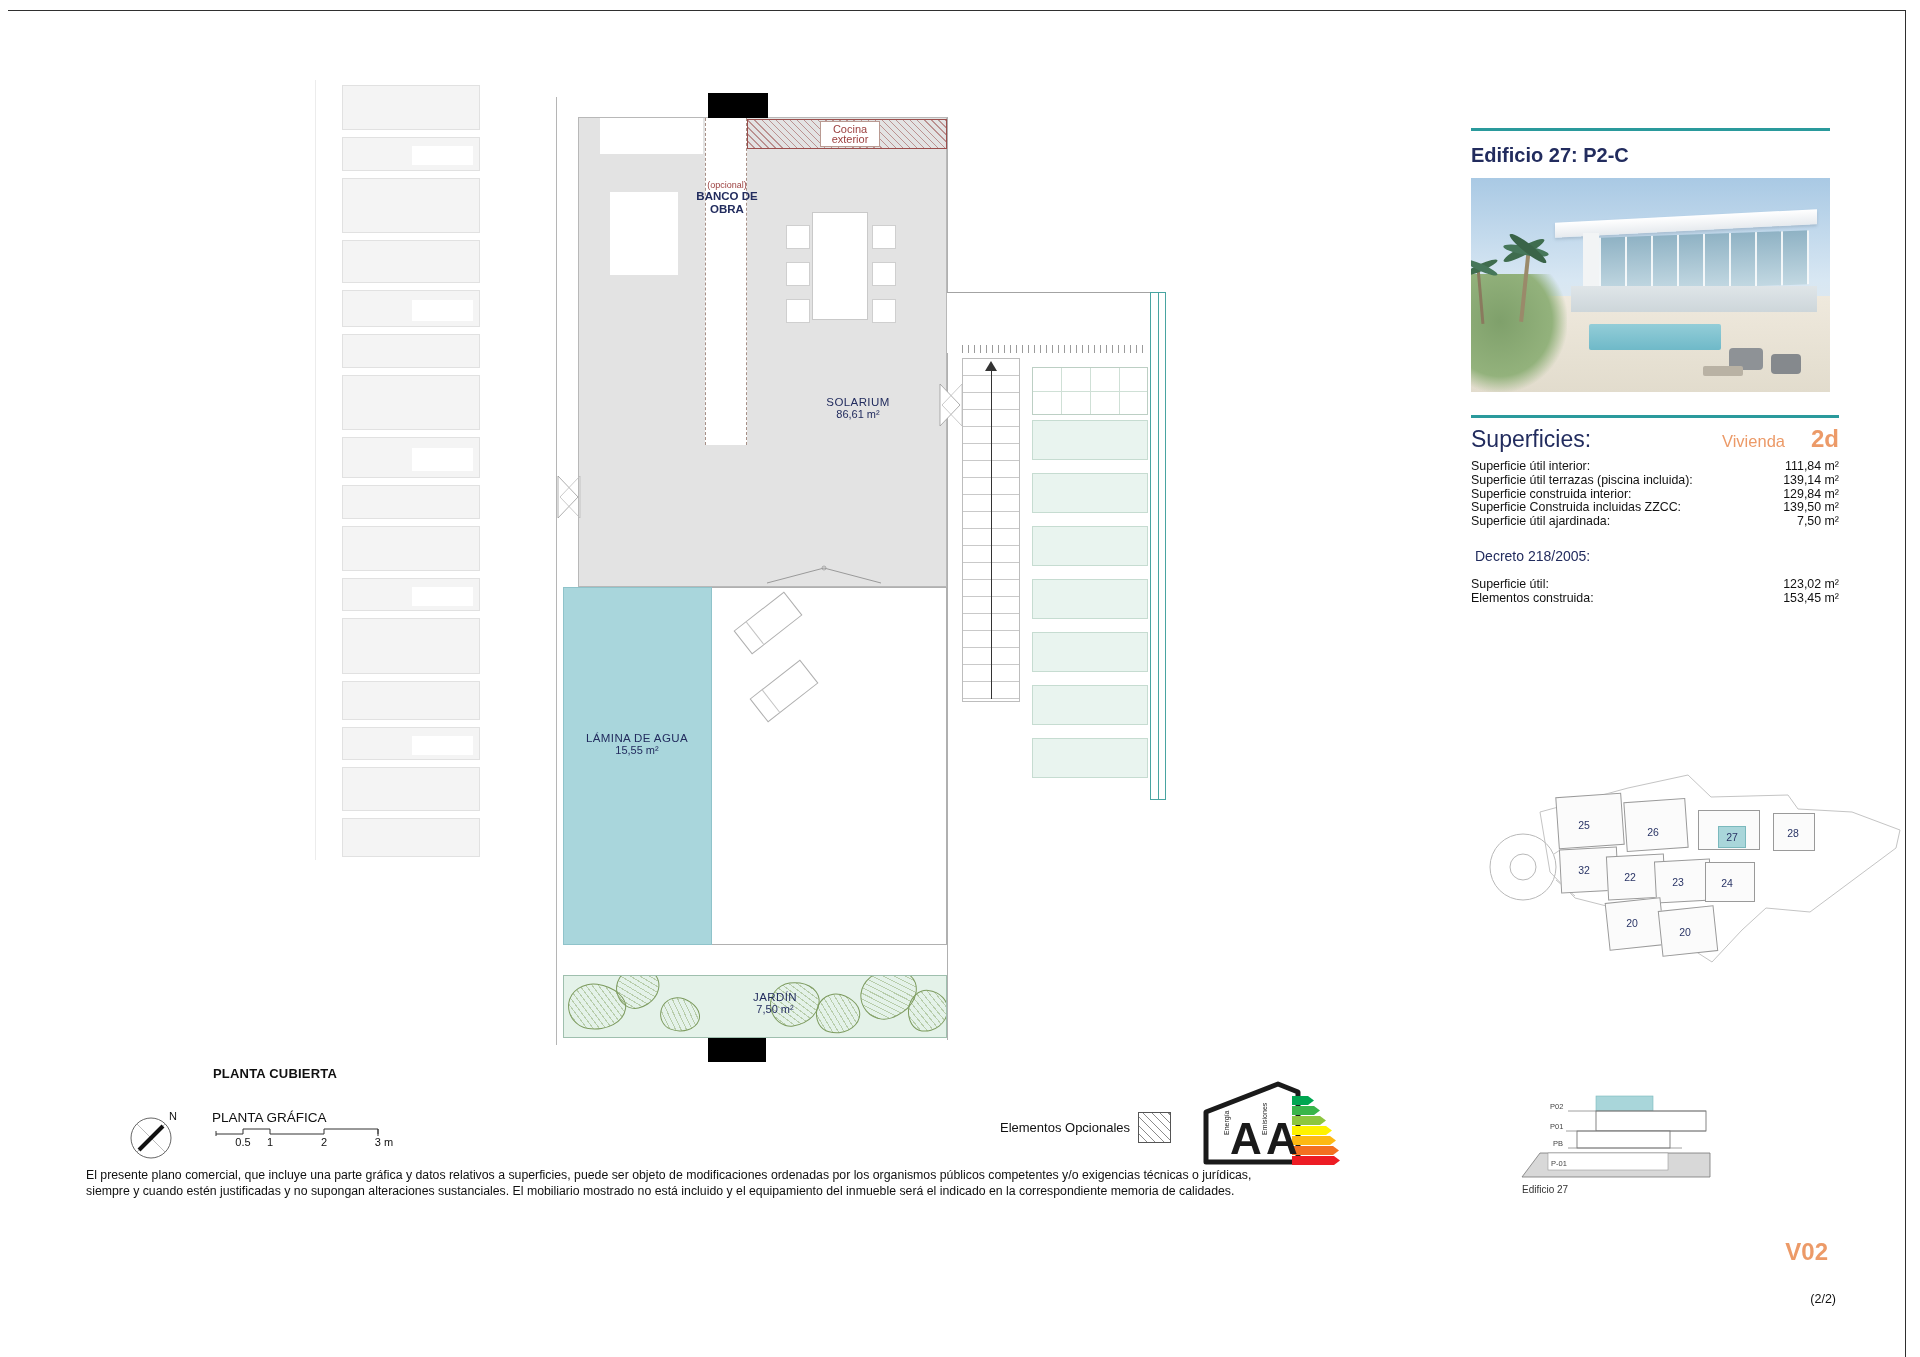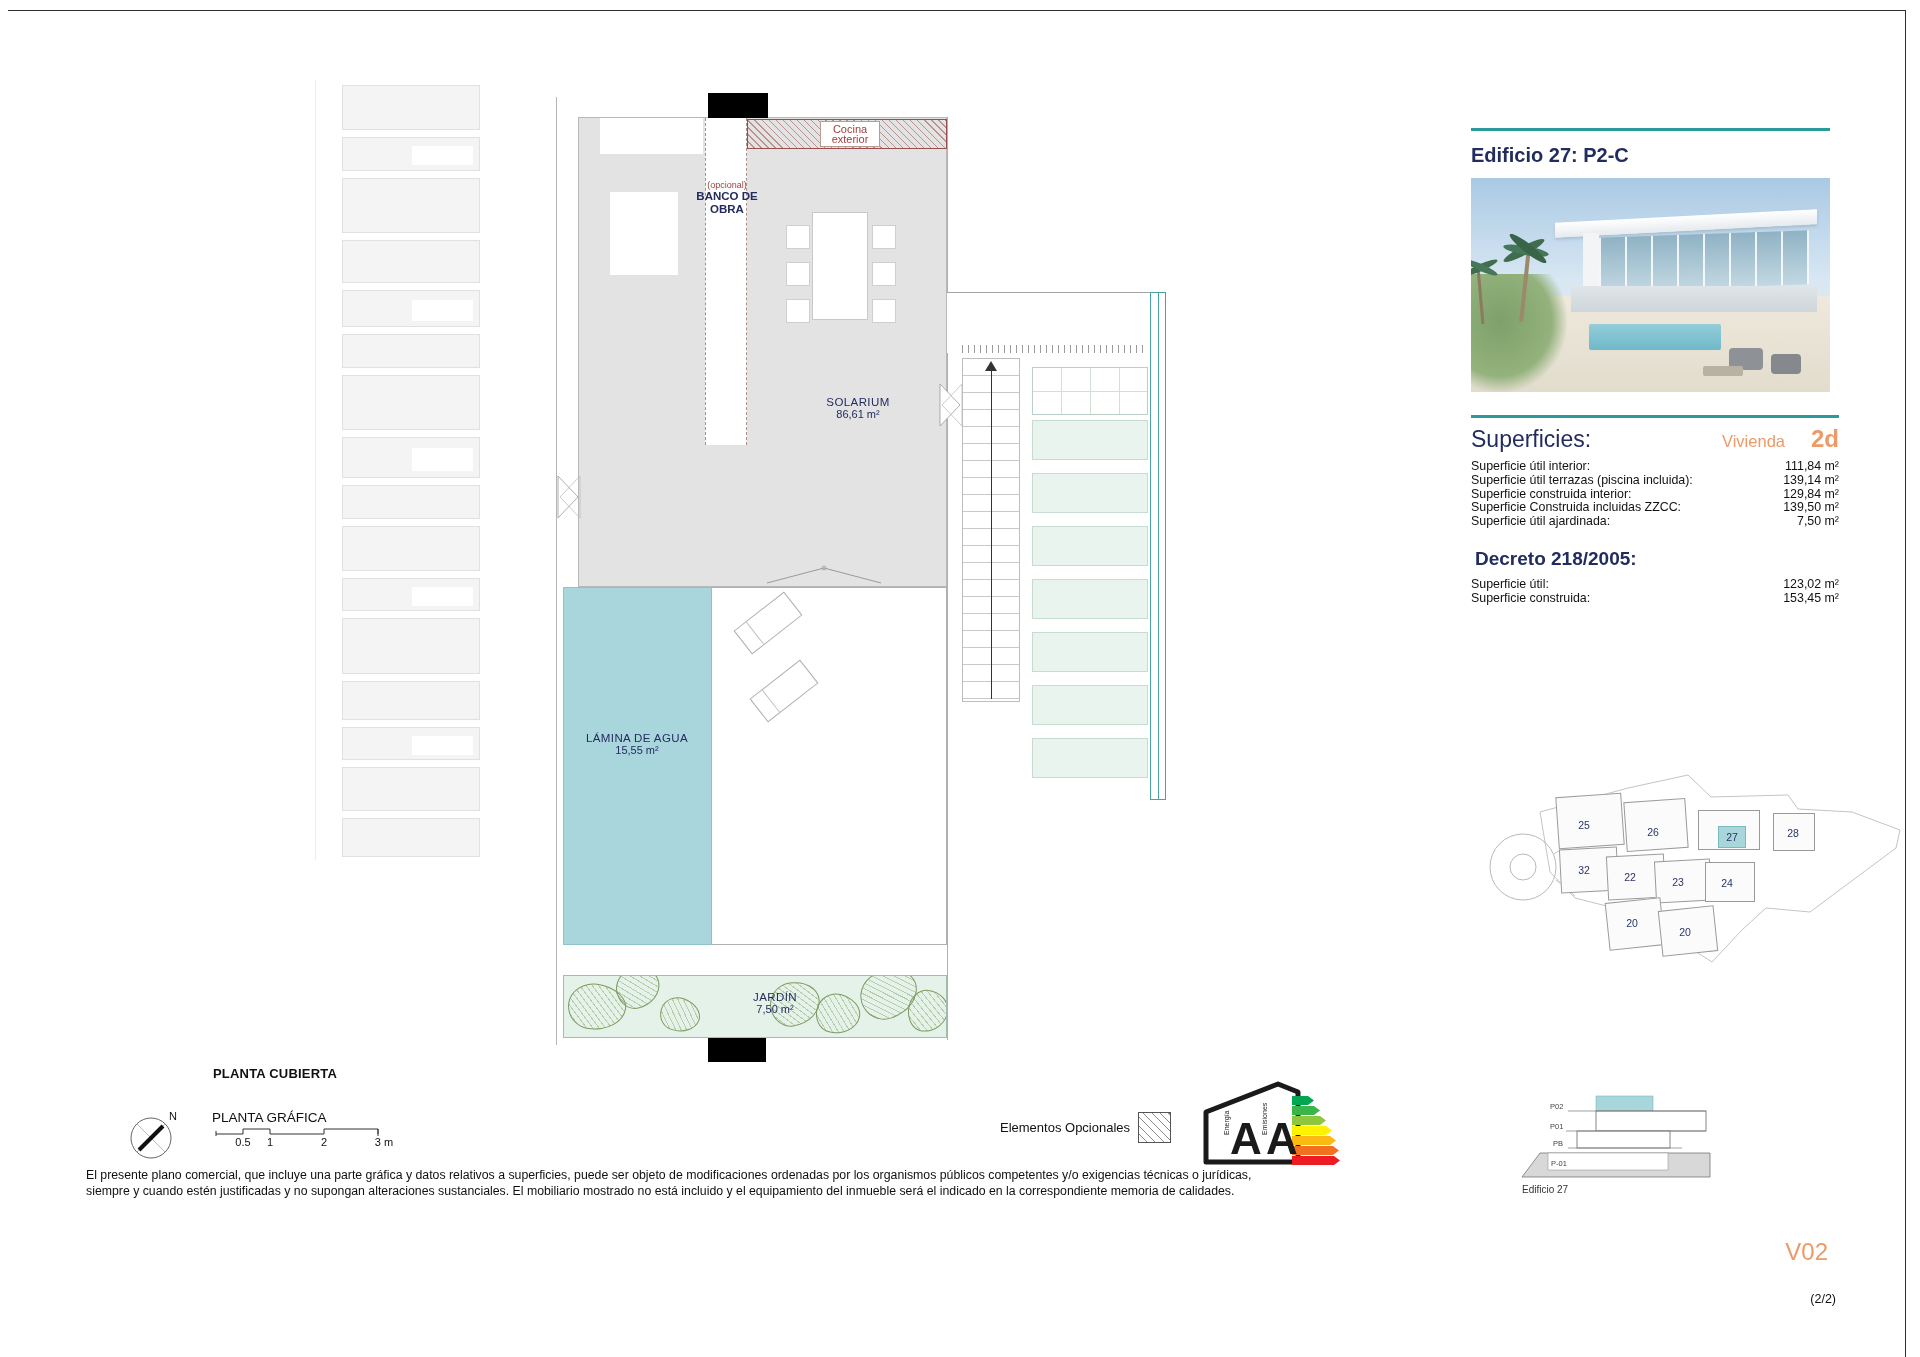--- a/index.html
+++ b/index.html
@@ -79,28 +79,28 @@
   .rule{background:var(--teal)}
   .sb-title{left:1471px;top:144px;font-size:20px;font-weight:bold;color:var(--navy)}
   .photo{left:1471px;top:178px;width:359px;height:214px;overflow:hidden;background:linear-gradient(180deg,#a9c9e4 0%,#d8e7f3 48%,#efece4 100%)}
   .ph{position:absolute}
   .sup-head{left:1471px;top:423px;width:368px;height:30px}
   .sup-head .h{position:absolute;left:0;bottom:0;font-size:23px;font-weight:normal;color:var(--navy)}
   .sup-head .viv{position:absolute;right:54px;bottom:2px;font-size:16.5px;color:var(--orange)}
   .sup-head .code{position:absolute;right:0;bottom:0;font-size:24px;font-weight:bold;color:var(--orange)}
   .rows{left:1471px;width:368px}
   .row{display:flex;justify-content:space-between;font-size:12.4px;line-height:13.8px}
-  .dec-head{left:1475px;top:548px;font-size:19px;font-weight:bold;color:var(--navy)}
+  .dec-head{left:1475px;top:548px;font-size:14px;font-weight:normal;color:var(--navy)}
 
   .siteplan{left:1480px;top:772px;width:425px;height:215px}
   .bld{position:absolute;background:#fbfbfb;border:1px solid #9a9a9a}
   .bnum{position:absolute;font-size:10.5px;color:#2a3566;transform:translate(-50%,-50%)}
   .b27hl{position:absolute;background:var(--hl);border:1px solid #7bb9bd}
 
-  .v02{left:1758px;top:1238px;width:70px;text-align:right;font-size:24px;font-weight:normal;color:var(--orange)}
+  .v02{left:1758px;top:1238px;width:70px;text-align:right;font-size:24px;font-weight:bold;color:var(--orange)}
   .pnum{left:1766px;top:1292px;width:70px;text-align:right;font-size:12.5px;color:#101010}
   svg text{font-family:"Liberation Sans",sans-serif}
 </style>
 </head>
 <body>
 
 <div class="abs frame-top"></div>
 <div class="abs frame-right"></div>
 
 <div class="abs bg-vline"></div>
@@ -307,21 +307,21 @@
   </div>
 </div>
 
 <div class="abs dec-head">Decreto 218/2005:</div>
 <div class="abs rows" style="top:578px">
   <div class="row">
     <span>Superficie útil:</span>
     <span>123,02 m²</span>
   </div>
   <div class="row">
-    <span>Superficie construida:</span>
+    <span>Elementos construida:</span>
     <span>153,45 m²</span>
   </div>
 </div>
 
 <div class="abs siteplan">
   <svg width="425" height="215" style="position:absolute;left:0;top:0">
     <path d="M60,40 L148,16 L208,3 L231,25 L308,23 L318,37 L372,40 L420,58 L416,76 L330,140 L286,136 L262,158 L232,190 L204,172 L150,140 L95,126 L70,100 Z" fill="none" stroke="#c4c4c4" stroke-width="1"></path>
     <circle cx="43" cy="95" r="33" fill="none" stroke="#b9b9b9" stroke-width="1"></circle>
     <circle cx="43" cy="95" r="13" fill="none" stroke="#b9b9b9" stroke-width="1"></circle>
     <path d="M74,82 L92,70 M76,108 L95,124" fill="none" stroke="#c4c4c4" stroke-width="1"></path>

